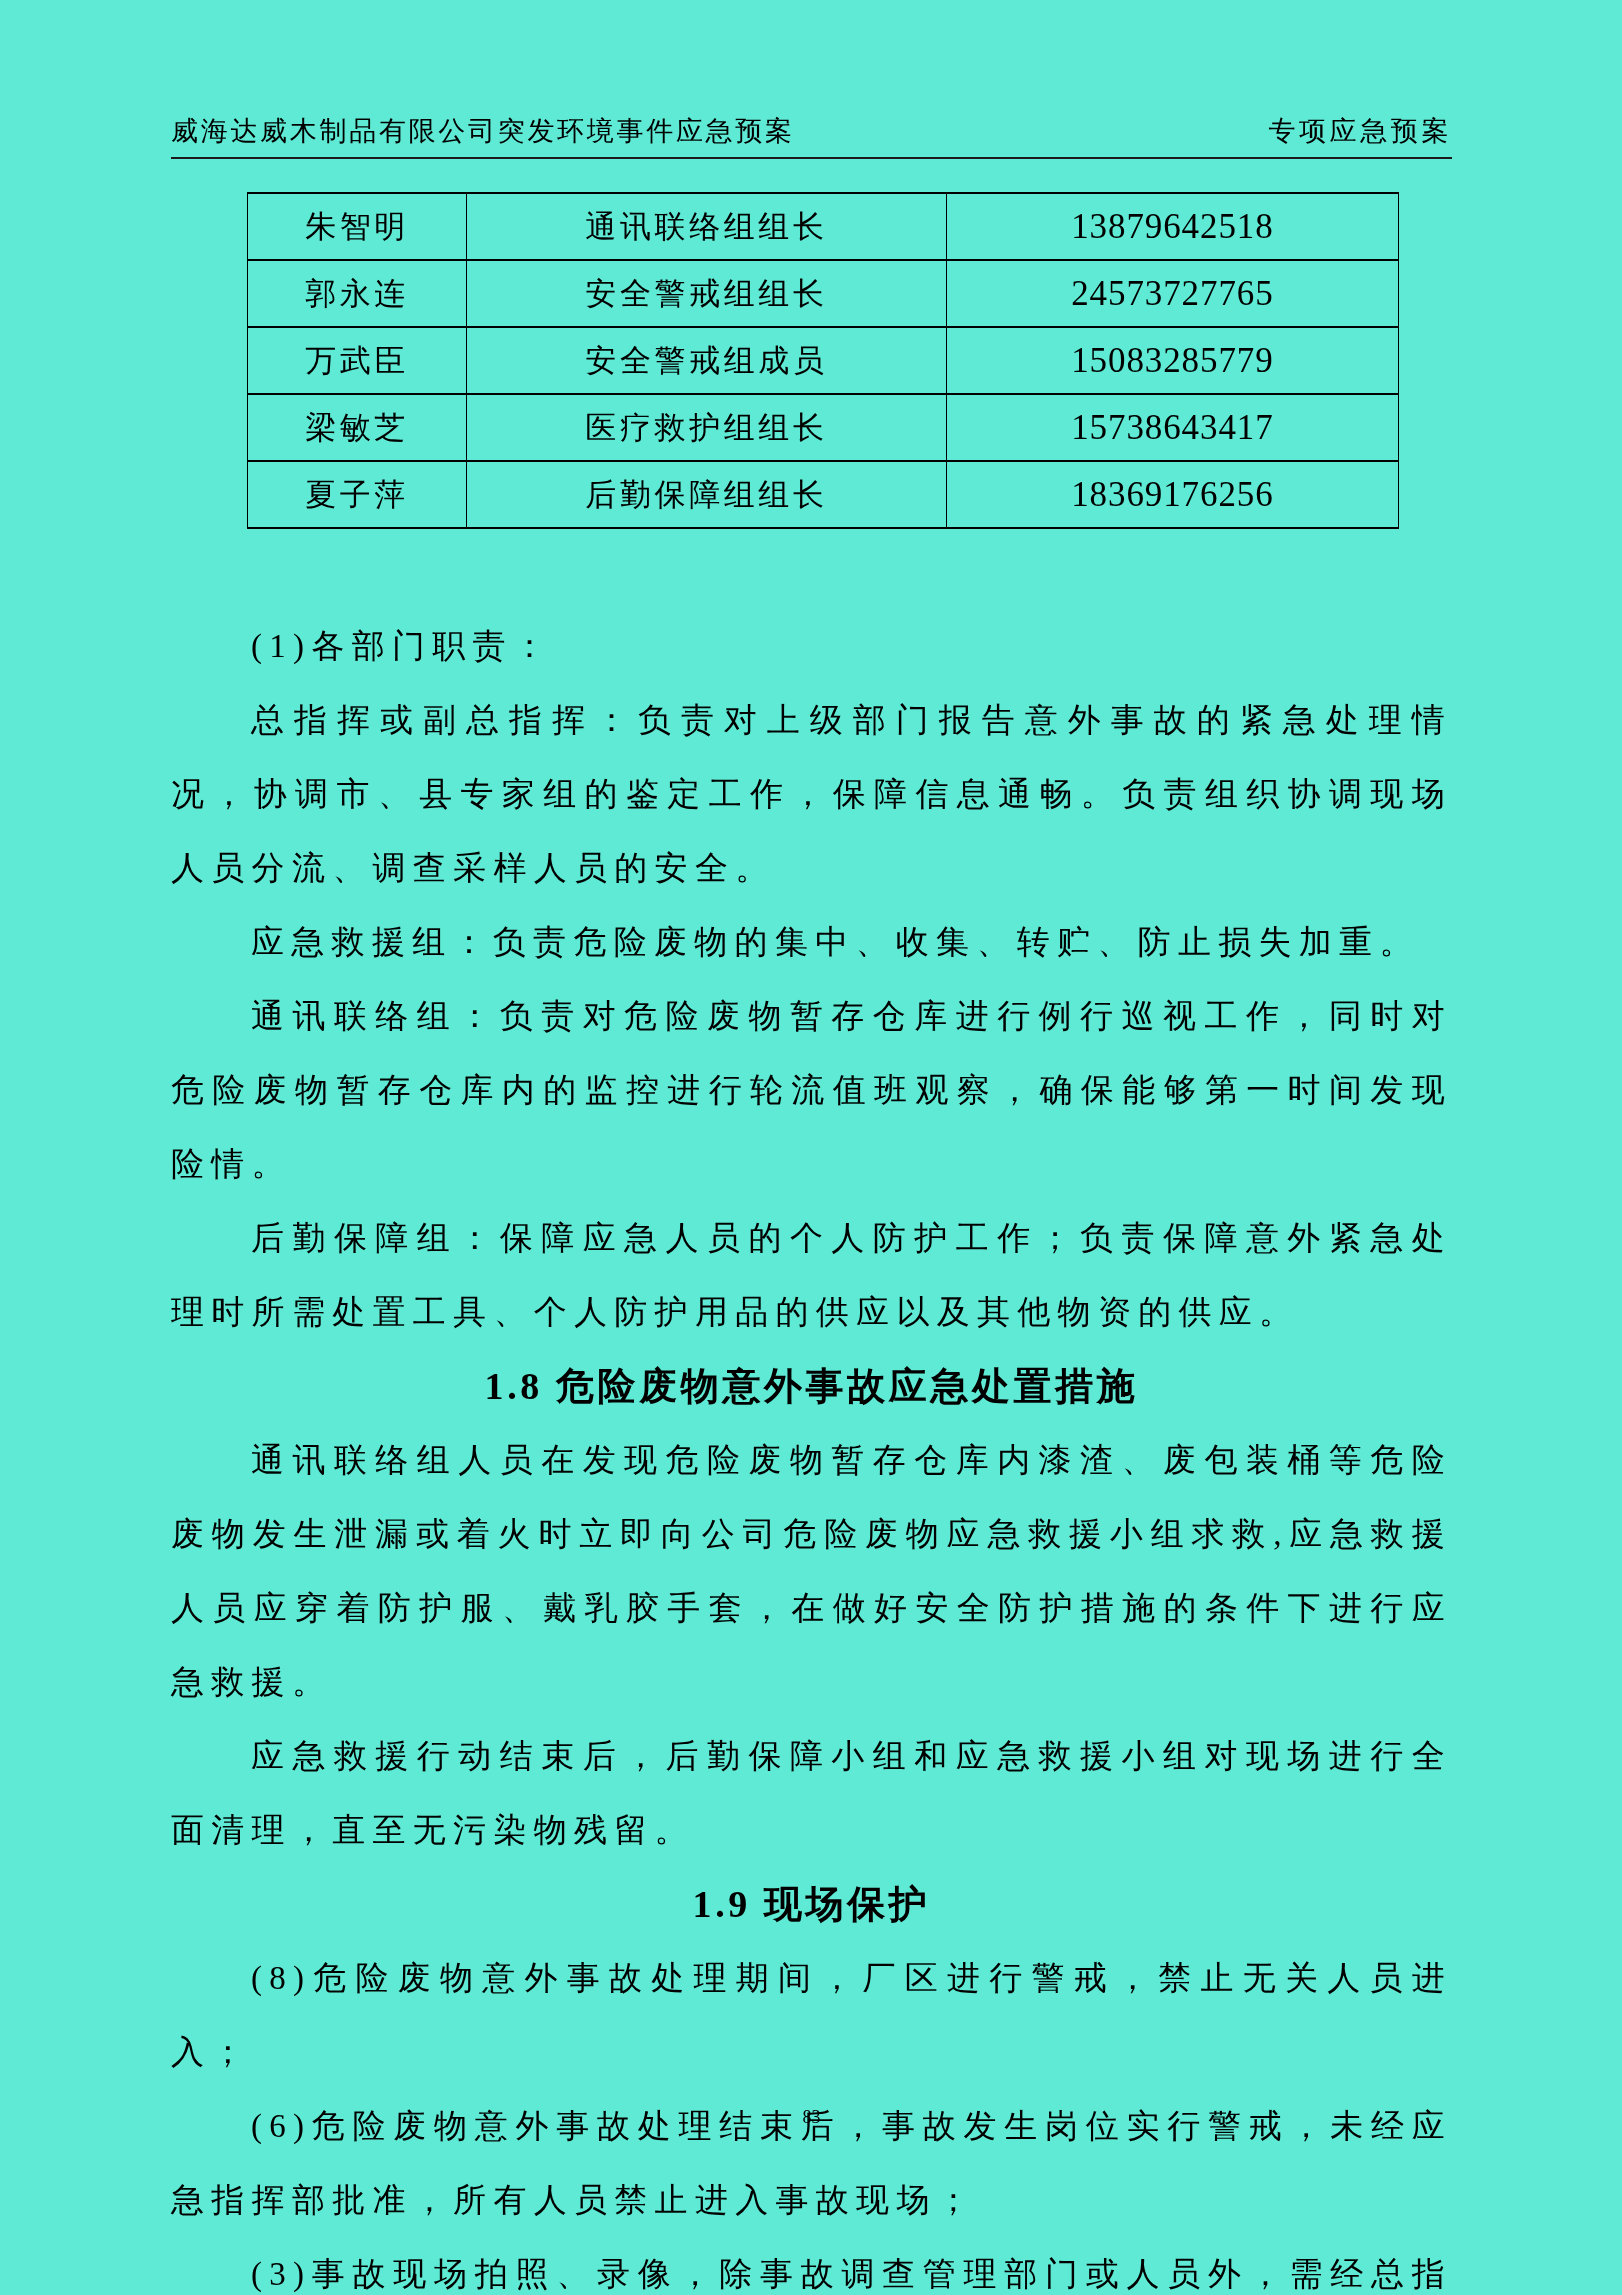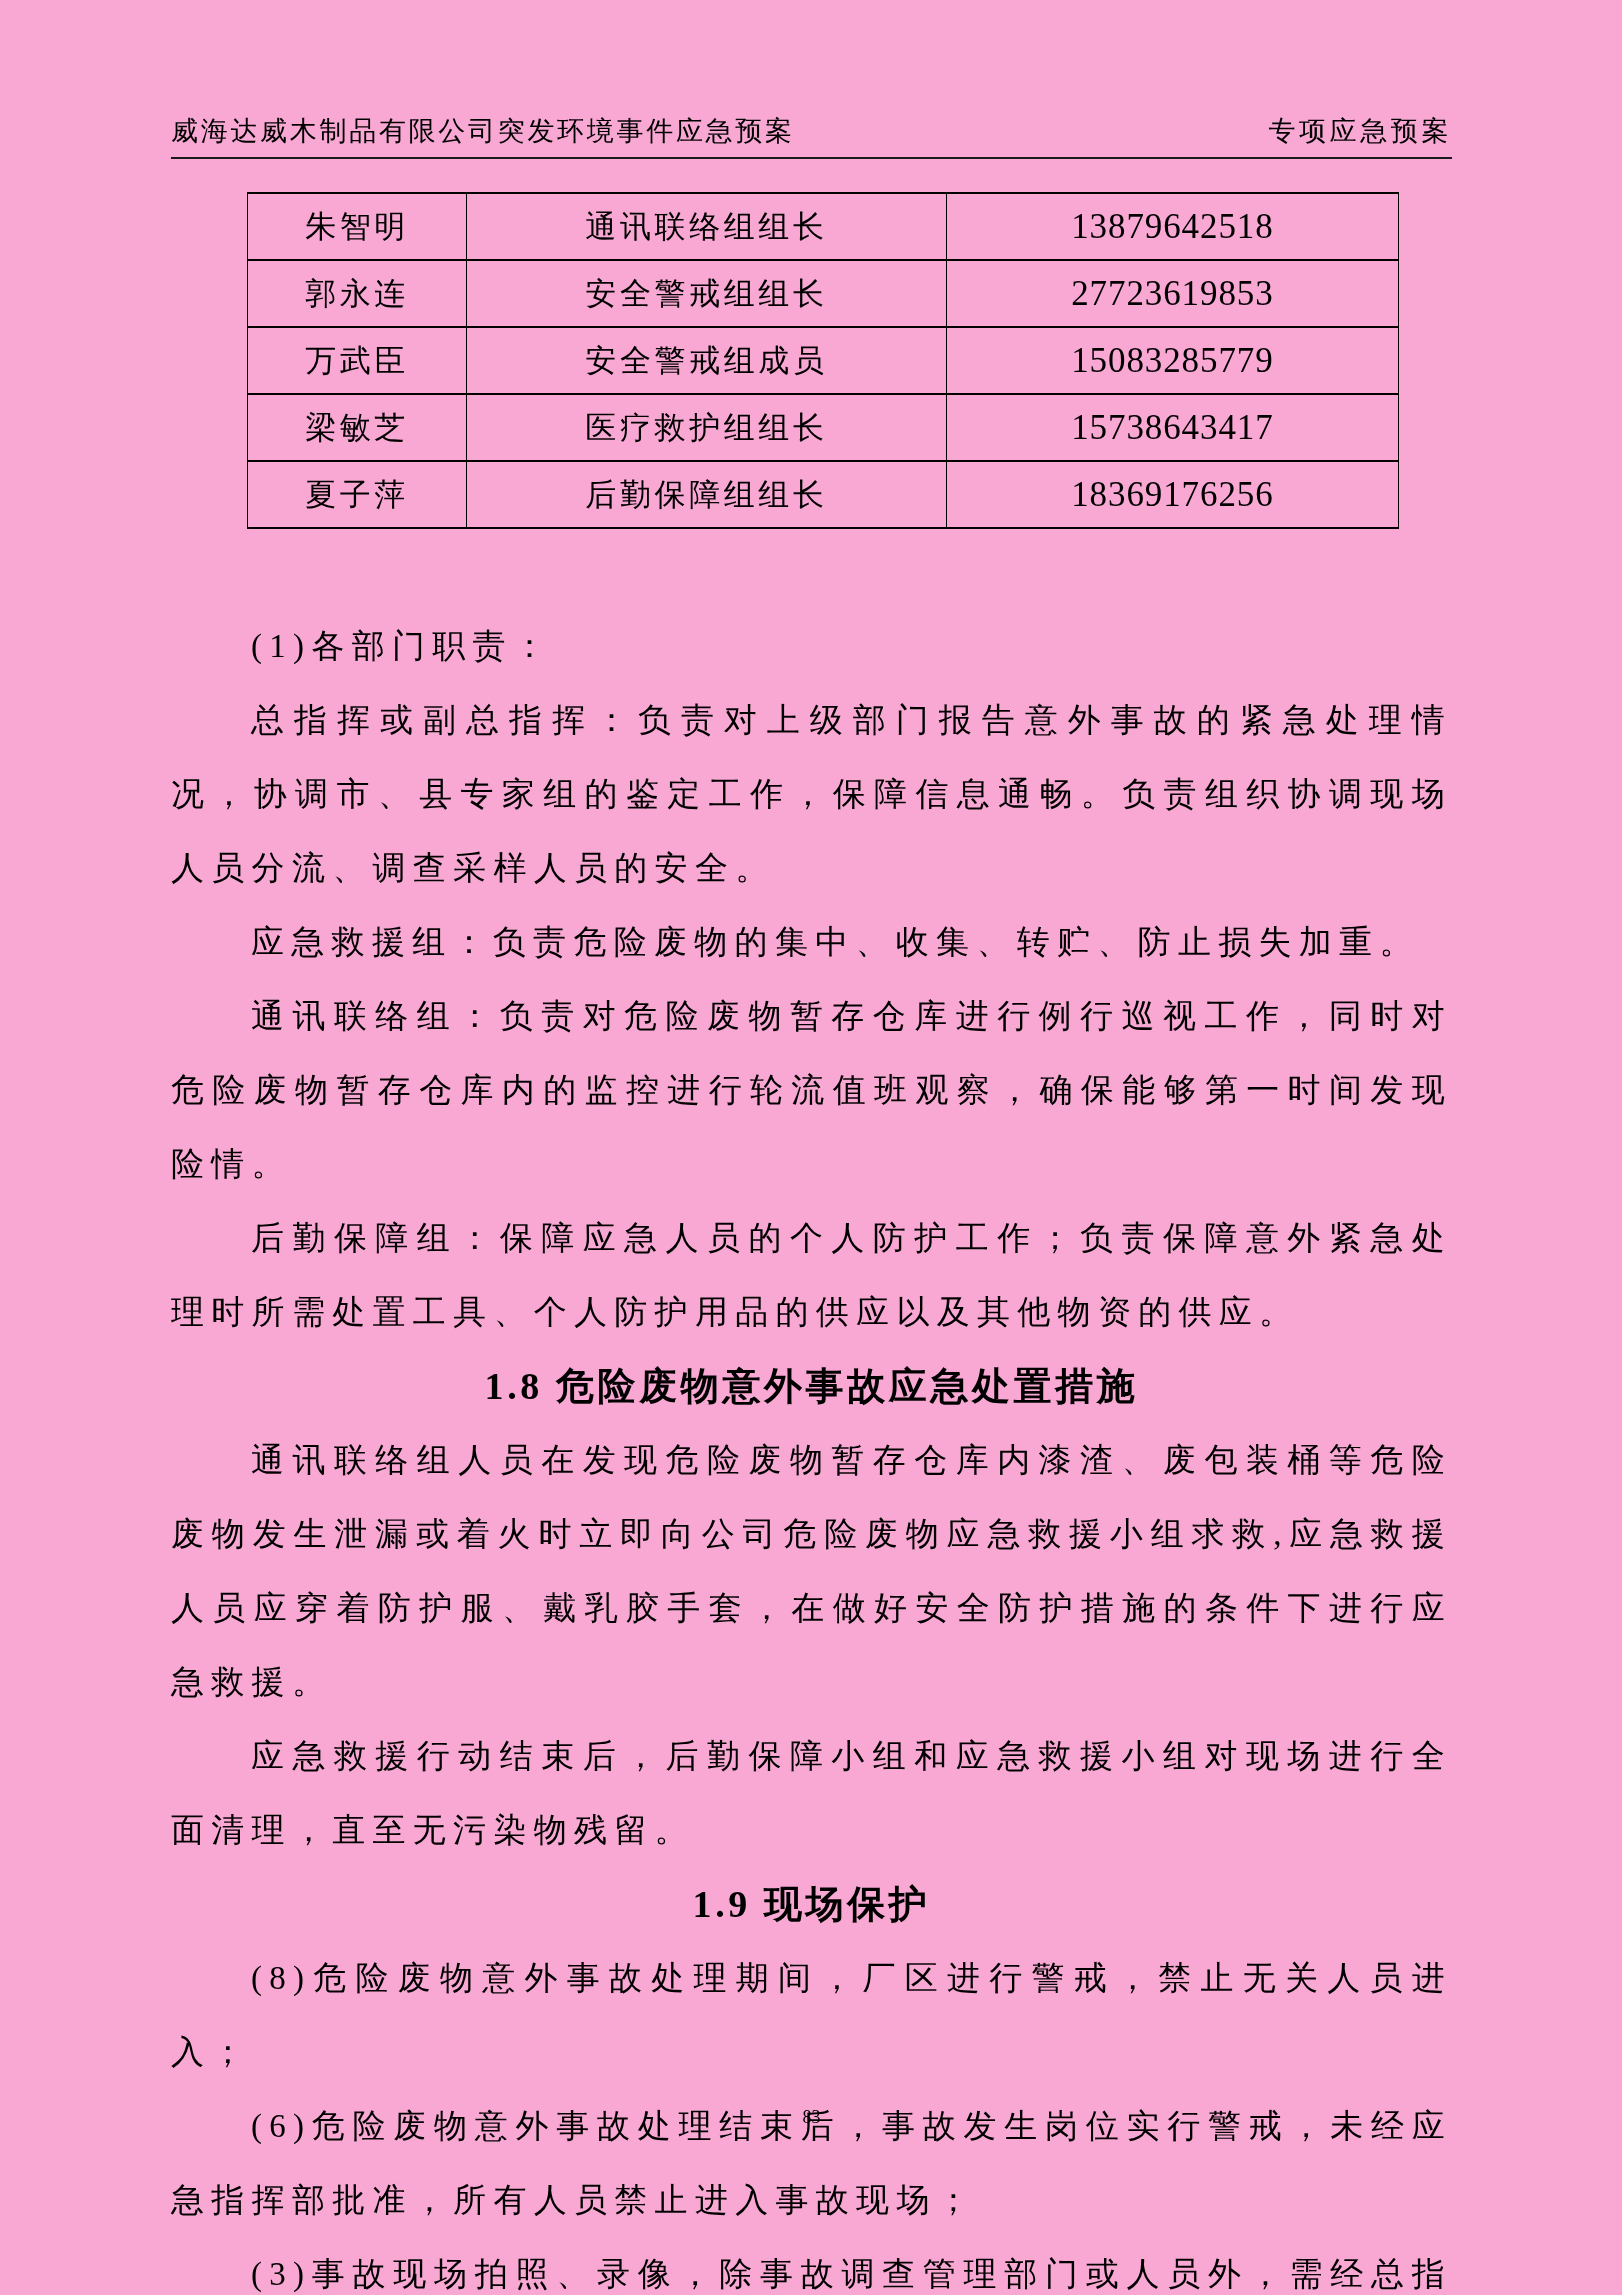--- a/index.html
+++ b/index.html
@@ -1,20 +1,20 @@
 <!DOCTYPE html>
 <html style="font-size:14.5px"><head>
 <meta charset="utf-8">
 <style>
   html, body { margin: 0; padding: 0; background: #ffffff; }
   .page {
     position: relative;
     width: 1623px;
     height: 2296px;
-    background: #f9a8d4;
+    background: #5eead4;
     box-sizing: border-box;
     padding: 0 171px;
     font-family: "Liberation Serif", "DejaVu Serif", serif;
     color: #000000;
     overflow: hidden;
   }
   
   .doc-header {
     display: flex;
     justify-content: space-between;
@@ -100,21 +100,21 @@
   <table class="contact-table">
     <tbody id="contact-table-body">
         <tr>
           <td class="col-name">朱智明</td>
           <td class="col-role">通讯联络组组长</td>
           <td class="col-phone">13879642518</td>
         </tr>
         <tr>
           <td class="col-name">郭永连</td>
           <td class="col-role">安全警戒组组长</td>
-          <td class="col-phone">27723619853</td>
+          <td class="col-phone">24573727765</td>
         </tr>
         <tr>
           <td class="col-name">万武臣</td>
           <td class="col-role">安全警戒组成员</td>
           <td class="col-phone">15083285779</td>
         </tr>
         <tr>
           <td class="col-name">梁敏芝</td>
           <td class="col-role">医疗救护组组长</td>
           <td class="col-phone">15738643417</td>

